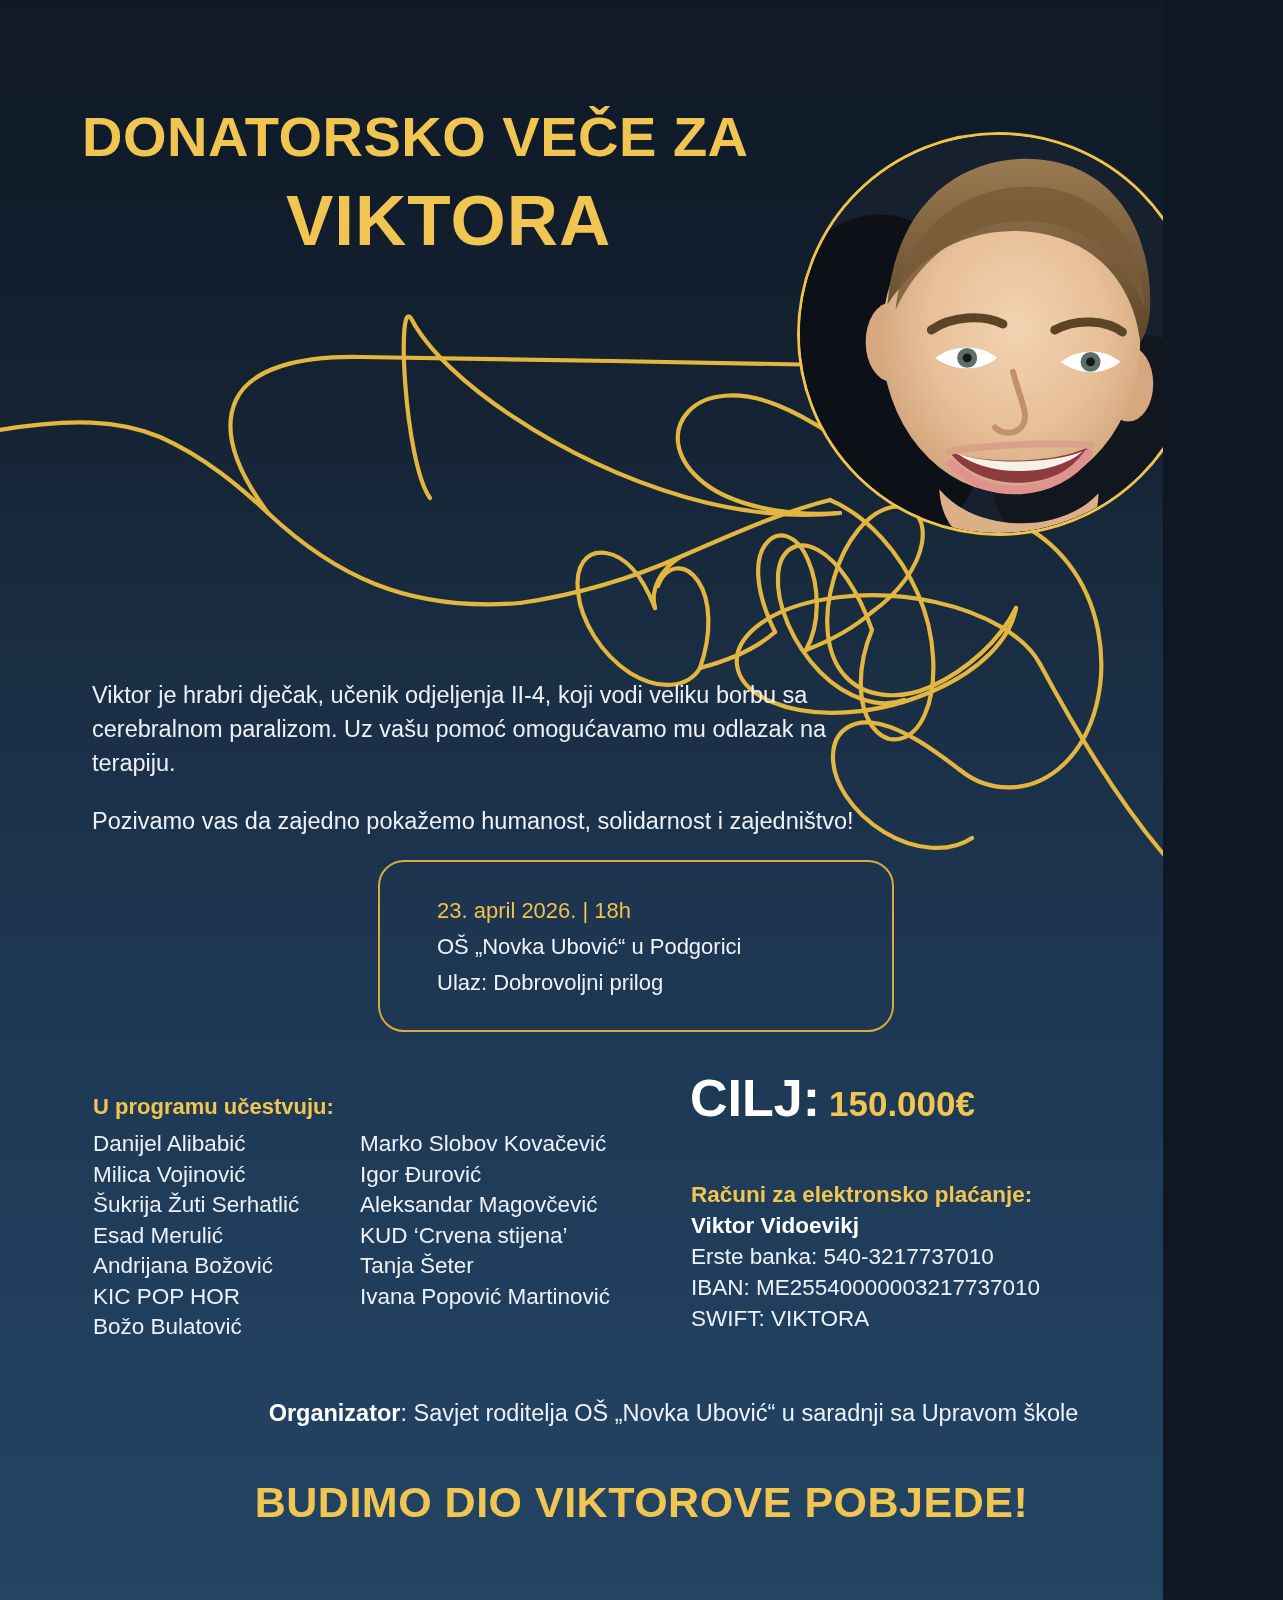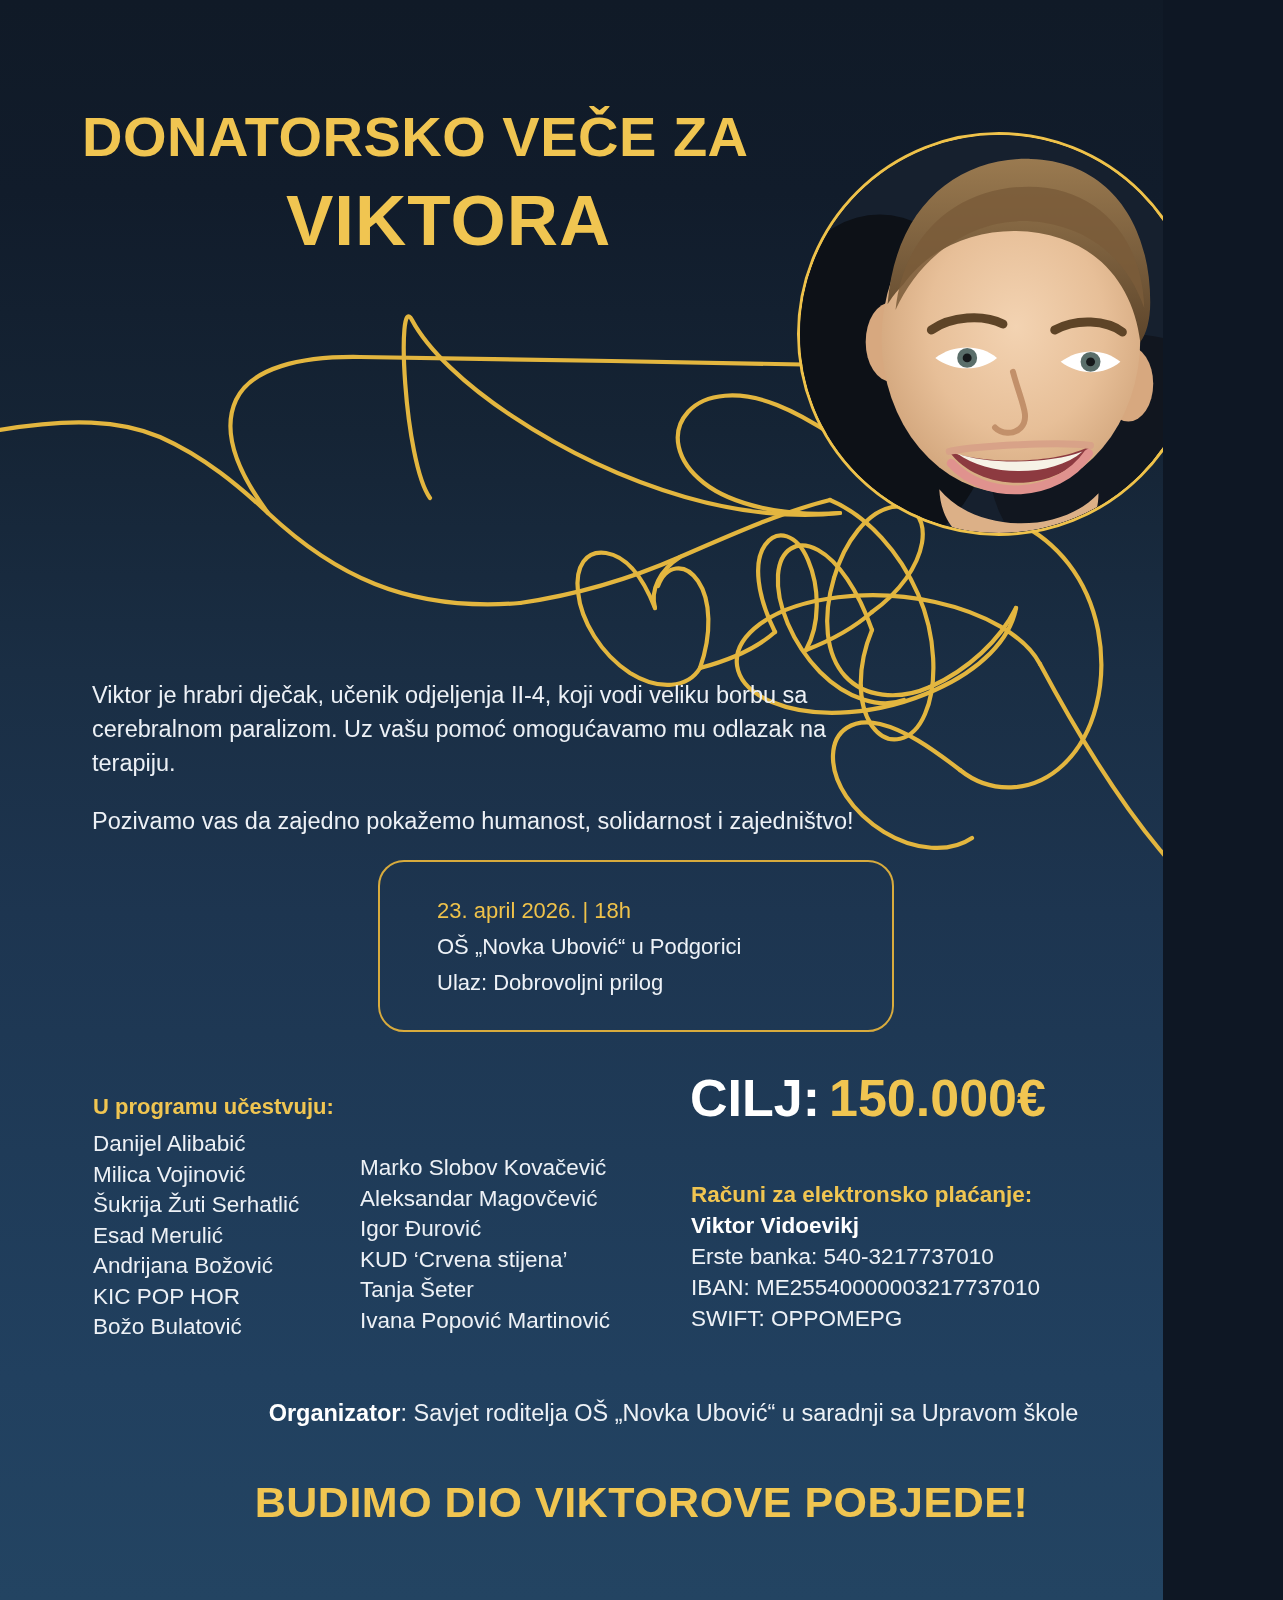--- a/index.html
+++ b/index.html
@@ -124,39 +124,39 @@
     font-size: 22px;
     font-weight: bold;
     margin-bottom: 9px;
   }
   .program-cols {
     display: flex;
     gap: 11px;
   }
   .program-col { font-size: 22.5px; line-height: 30.5px; color: #edf1f6; }
   .program-col.left  { width: 262px; }
-  .program-col.right { width: 300px; margin-top: 24px; }
+  .program-col.right { width: 300px; }
   .program-col div { white-space: nowrap; }
 
   
   .goal {
     position: absolute;
     left: 690px;
     top: 1068px;
     white-space: nowrap;
   }
   .goal-label {
     color: #ffffff;
     font-size: 52px;
     font-weight: bold;
     letter-spacing: 0px;
   }
   .goal-amount {
     color: #f0c551;
-    font-size: 52px;
+    font-size: 35px;
     font-weight: bold;
     margin-left: 9px;
   }
 
   
   .bank {
     position: absolute;
     left: 691px;
     top: 1180px;
     width: 470px;
@@ -346,39 +346,39 @@
         <div>Danijel Alibabić</div>
         <div>Milica Vojinović</div>
         <div>Šukrija Žuti Serhatlić</div>
         <div>Esad Merulić</div>
         <div>Andrijana Božović</div>
         <div>KIC POP HOR</div>
         <div>Božo Bulatović</div>
       </div>
       <div class="program-col right">
         <div>Marko Slobov Kovačević</div>
+        <div>Igor Đurović</div>
         <div>Aleksandar Magovčević</div>
-        <div>Igor Đurović</div>
         <div>KUD ‘Crvena stijena’</div>
         <div>Tanja Šeter</div>
         <div>Ivana Popović Martinović</div>
       </div>
     </div>
   </div>
 
   <div class="goal">
     <span class="goal-label">CILJ:</span><span class="goal-amount">150.000€</span>
   </div>
 
   <div class="bank">
     <div class="bank-title">Računi za elektronsko plaćanje:</div>
     <div class="bank-name">Viktor Vidoevikj</div>
     <div class="bank-line">Erste banka: 540-3217737010</div>
     <div class="bank-line">IBAN: ME25540000003217737010</div>
-    <div class="bank-line">SWIFT: OPPOMEPG</div>
+    <div class="bank-line">SWIFT: VIKTORA</div>
   </div>
 
   <div class="organizer">
     <b>Organizator</b><span>: Savjet roditelja OŠ „Novka Ubović“ u saradnji sa Upravom škole</span>
   </div>
 
   <div class="slogan">BUDIMO DIO VIKTOROVE POBJEDE!</div>
 
 </div>
 

